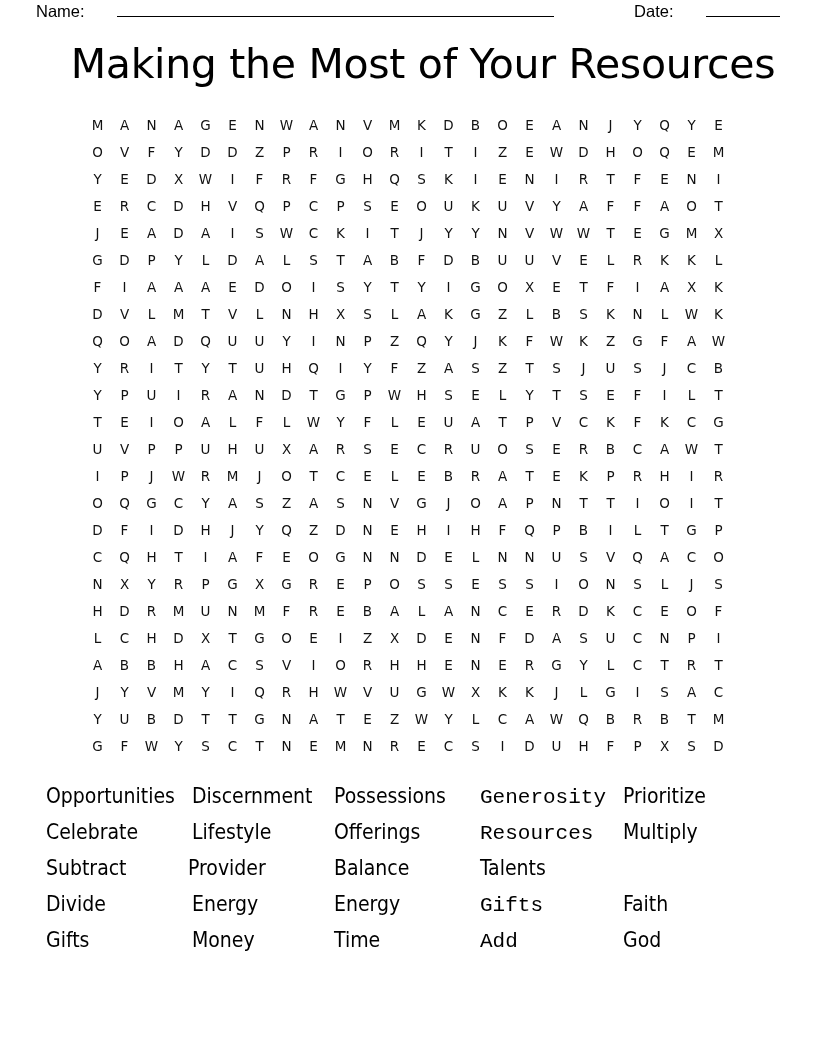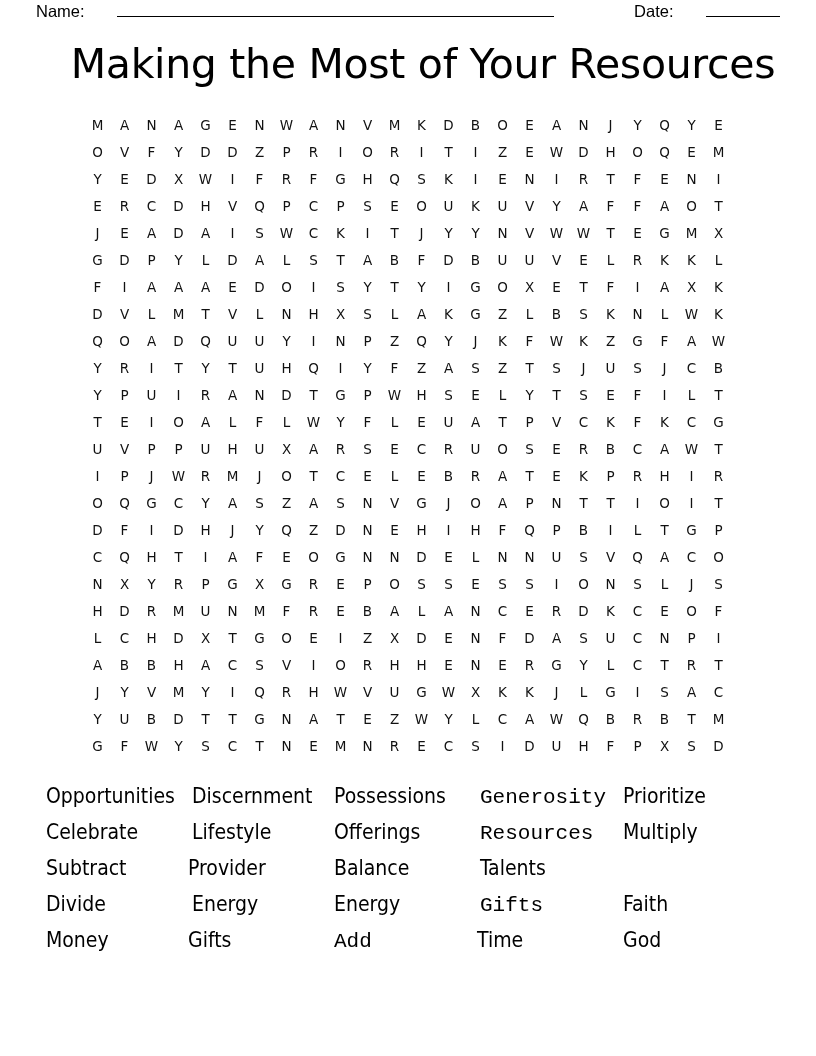--- a/index.html
+++ b/index.html
@@ -771,19 +771,19 @@
       <span class="word-cell c4">Talents</span>
     </div>
     <div class="word-row">
       <span class="word-cell c0">Divide</span>
       <span class="word-cell c1">Energy</span>
       <span class="word-cell c2">Energy</span>
       <span class="word-cell c3">Gifts</span>
       <span class="word-cell c4">Faith</span>
     </div>
     <div class="word-row">
+      <span class="word-cell c0">Gifts</span>
       <span class="word-cell c1">Money</span>
-      <span class="word-cell c0">Gifts</span>
+      <span class="word-cell c2">Time</span>
       <span class="word-cell c3">Add</span>
-      <span class="word-cell c2">Time</span>
       <span class="word-cell c4">God</span>
     </div>
   </div>
 
 </body></html>

